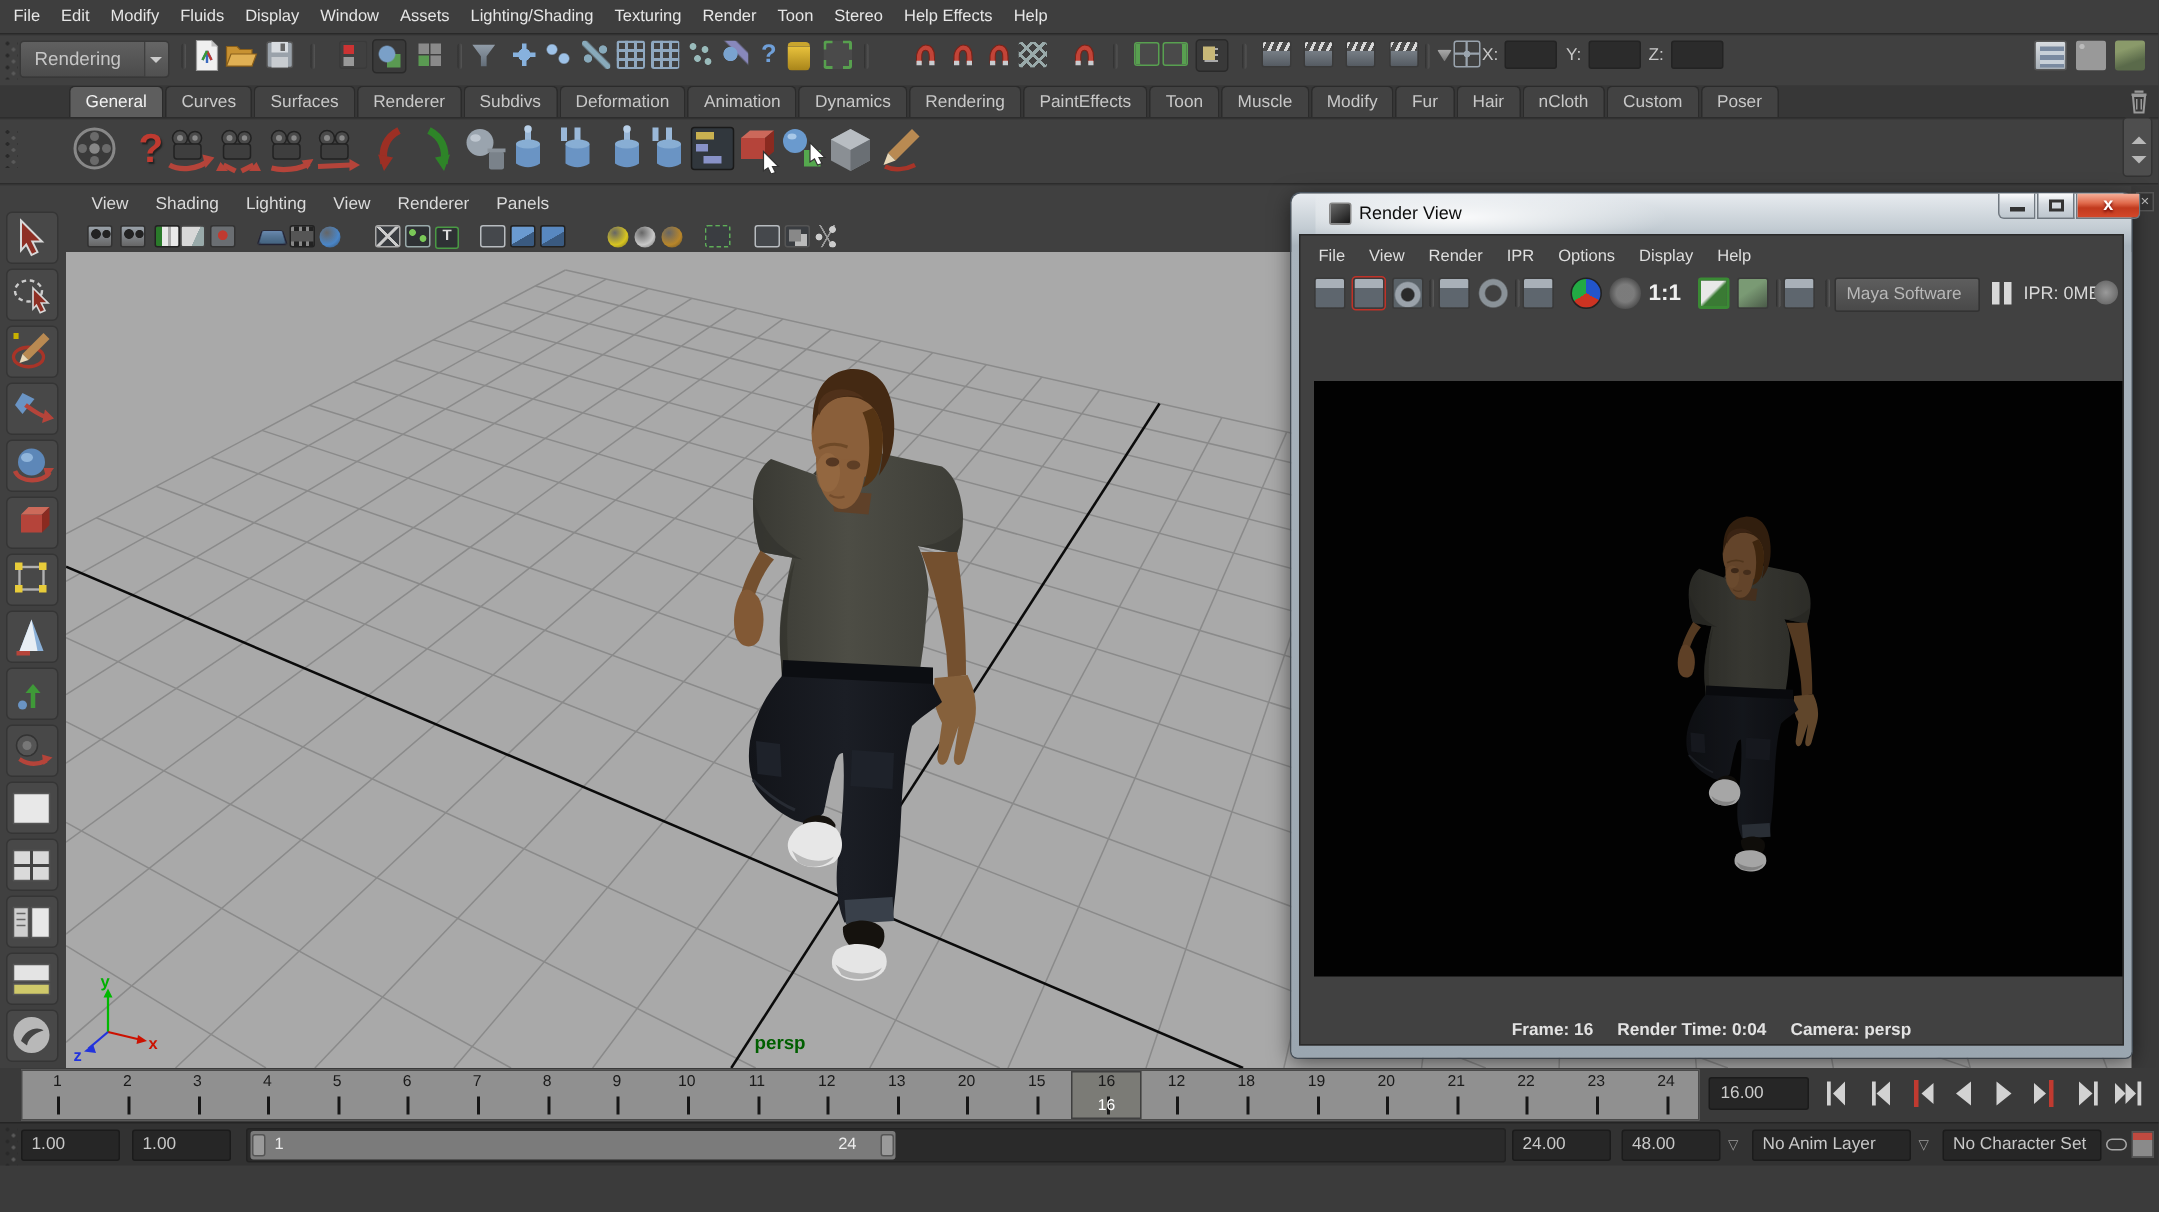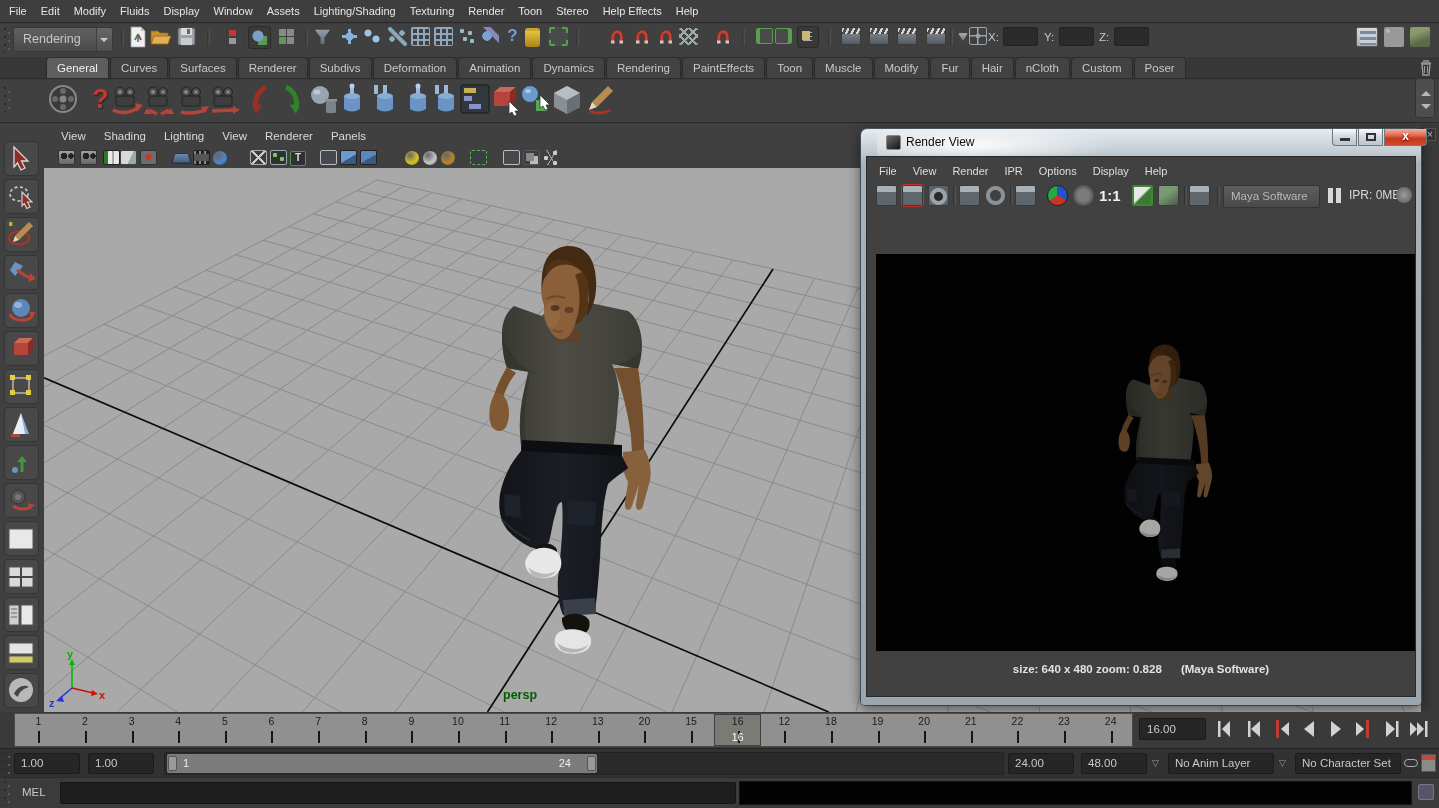--- a/index.html
+++ b/index.html
@@ -566,21 +566,21 @@
           <div style="position:absolute;left:0;top:3px;width:5px;height:15px;background:#d8d8d8;"></div>
           <div style="position:absolute;left:8px;top:3px;width:5px;height:15px;background:#d8d8d8;"></div>
         </div>
         <div class="ri" style="left:482px;width:58px;color:#d8d8d8;font-size:12px;line-height:21px;white-space:nowrap;">IPR: 0MB</div>
         <div class="ri" style="left:529px;width:16px;height:16px;background:radial-gradient(circle,#9a9a9a,#5a5a5a);border-radius:50%;top:30px;"></div>
         <div id="rvimg"><svg width="539" height="397" viewBox="0 0 539 397">
             <g transform="translate(-15.8,45.2) scale(0.58)" style="filter:brightness(0.72)">
               <use href="#guy"></use>
             </g>
           </svg></div>
-        <div id="rvstat1">size: 640 x 480 zoom: 0.828&nbsp;&nbsp;&nbsp;&nbsp;&nbsp;&nbsp;(Maya Software)</div>
+        <div id="rvstat2">Frame: 16&nbsp;&nbsp;&nbsp;&nbsp;&nbsp;Render Time: 0:04&nbsp;&nbsp;&nbsp;&nbsp;&nbsp;Camera: persp</div>
       </div>
     </div>
     <div class="abs" id="timeline">
       <div id="ruler">
         <div style="position:absolute;left:699.4px;top:0;width:46.6px;height:32px;background:#7b7b76;border:1px solid #3f3f3f;"></div>
         <div class="tick" style="left:23.3px"></div>
         <div class="fnum" style="left:11.3px">1</div>
         <div class="tick" style="left:69.9px"></div>
         <div class="fnum" style="left:57.9px">2</div>
         <div class="tick" style="left:116.6px"></div>
@@ -694,19 +694,12 @@
       </div>
       <div class="rfield" style="left:1008px;width:66px;">24.00</div>
       <div class="rfield" style="left:1081px;width:66px;">48.00</div>
       <div style="position:absolute;left:1152px;top:9px;color:#9a9a9a;font-size:9px;">▽</div>
       <div class="rfield" style="left:1168px;width:106px;">No Anim Layer</div>
       <div style="position:absolute;left:1279px;top:9px;color:#9a9a9a;font-size:9px;">▽</div>
       <div class="rfield" style="left:1295px;width:106px;">No Character Set</div>
       <div style="position:absolute;left:1404px;top:10px;width:14px;height:8px;border:1.5px solid #aaa;border-radius:4px;"></div>
       <div style="position:absolute;left:1421px;top:5px;width:15px;height:18px;background:linear-gradient(#c04a40 30%,#8a8a8a 31%);border:1px solid #555;"></div>
     </div>
-    <div class="abs" id="melrow">
-      <div class="dots" style="top:2px"></div>
-      <div class="lbl">MEL</div>
-      <div id="melin"></div>
-      <div id="melout"></div>
-      <div style="position:absolute;right:5px;top:6px;width:16px;height:16px;background:#556;border:1px solid #778;border-radius:2px;"></div>
-    </div>
   </div>
 </body></html>

